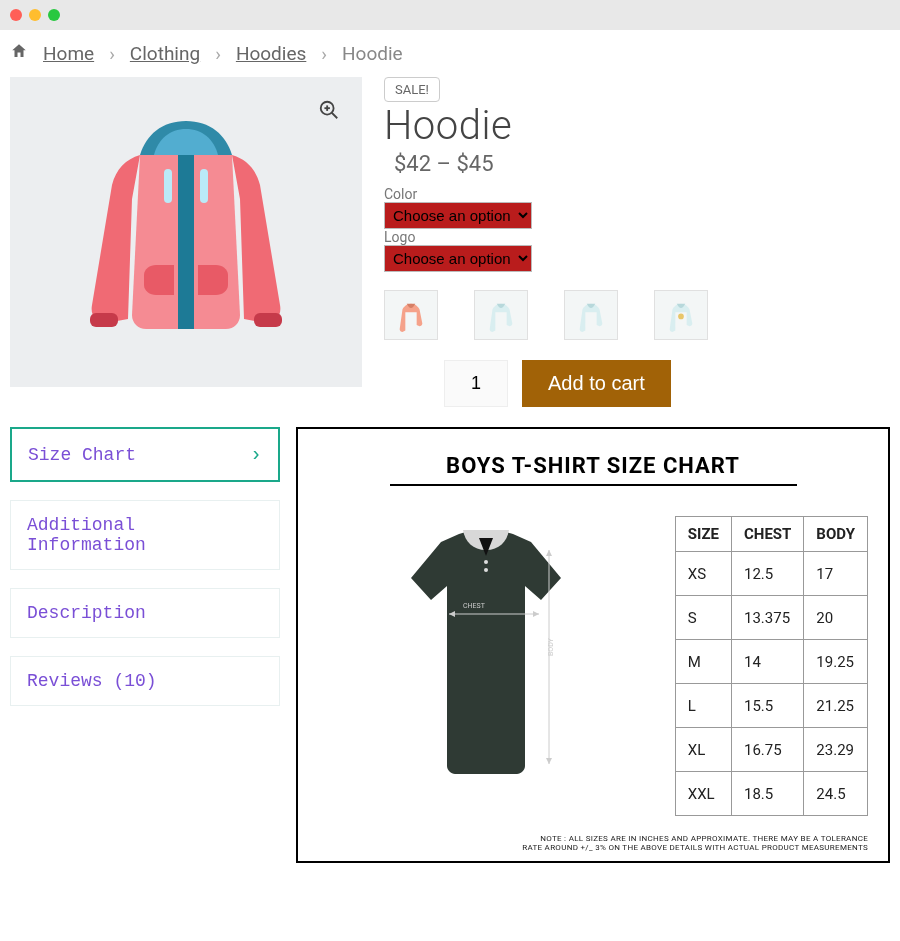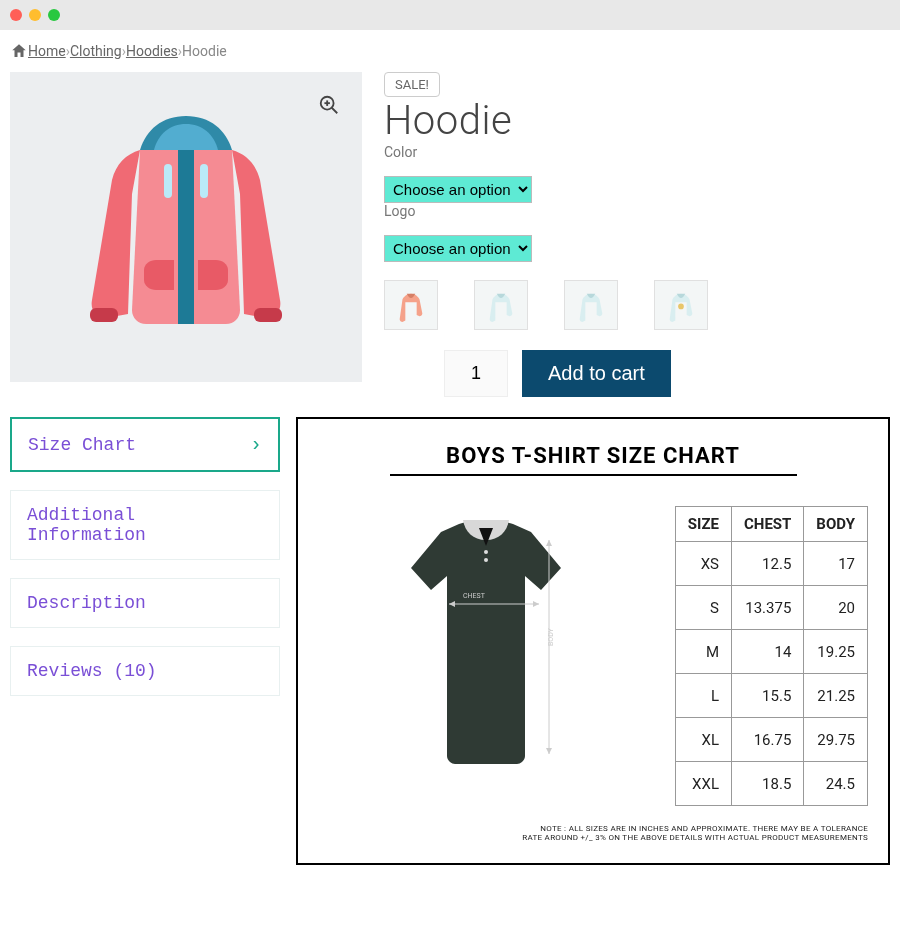--- a/index.html
+++ b/index.html
@@ -1,54 +1,54 @@
 <!DOCTYPE html>
 <html><head>
 <meta charset="utf-8">
 <style>
   * { box-sizing: border-box; margin: 0; padding: 0; }
   body { font-family: -apple-system, "Segoe UI", Roboto, Arial, sans-serif; background:#fff; color:#4d4d4d; width:900px; }
   .titlebar { background:#e8e8e8; height:30px; display:flex; align-items:center; padding:0 10px; gap:7px; }
   .dot { width:12px; height:12px; border-radius:50%; }
   .dot-red{background:#ff5f57}.dot-yellow{background:#ffbd2e}.dot-green{background:#28c840}
-  .breadcrumb { display:flex; align-items:center; gap:0; padding:12px 10px; font-size:14px; color:#666; }
+  .breadcrumb { display:flex; align-items:flex-start; gap:15px; padding:12px 10px; font-size:19px; color:#666; }
   .breadcrumb a { color:#666; text-decoration:underline; }
   .breadcrumb .sep { color:#aaa; }
   .breadcrumb .current { color:#888; text-decoration:none; }
   .home-icon svg { width:18px; height:18px; fill:#666; display:block; }
 
   .product { display:flex; gap:22px; padding:0 10px 20px; }
   .gallery { position:relative; width:352px; height:310px; background:#eceef0; display:flex; align-items:center; justify-content:center; }
   .zoom { position:absolute; top:22px; right:22px; }
   .zoom svg { width:22px; height:22px; fill:#444; }
 
   .summary { flex:1; }
   .sale-badge { display:inline-block; border:1px solid #ccc; border-radius:4px; padding:4px 10px; font-size:13px; color:#666; }
   .title { font-size:40px; font-weight:300; color:#444; letter-spacing:0.5px; }
   .price { font-size:22px; color:#666; margin:2px 0 10px 10px; }
   .opt-label { font-size:14px; color:#777; }
-  .opt-select { margin-top:16px; border:1px solid #bbb; padding:3px 4px; font-size:15px; background:#5eead4; }
+  .opt-select { margin-top:0; border:1px solid #bbb; padding:3px 4px; font-size:15px; background:#b91c1c; }
   .swatches { display:flex; gap:36px; margin-top:18px; }
   .swatch { width:54px; height:50px; border:1px solid #e0e0e0; background:#f3f6f6; display:flex; align-items:center; justify-content:center; }
   .cart-row { display:flex; align-items:stretch; gap:14px; margin-top:20px; margin-left:60px; }
   .qty { width:64px; border:1px solid #eee; background:#fafafa; text-align:center; font-size:18px; }
-  .addcart { background:#0c4a6e; color:#fff; border:none; padding:12px 26px; font-size:20px; cursor:pointer; }
+  .addcart { background:#a16207; color:#fff; border:none; padding:12px 26px; font-size:20px; cursor:pointer; }
 
   .lower { display:flex; gap:16px; padding:0 10px 20px; }
   .tabs { width:270px; display:flex; flex-direction:column; gap:18px;font-family:Liberation Mono, monospace; }
   .tab { border:1px solid #e8f0f0; padding:14px 16px; font-size:18px; color:#7a4fd6; cursor:pointer; display:flex; justify-content:space-between; align-items:center; }
   .tab.active { border:2px solid #1aa88a; }
   .tab .chev { color:#1aa88a; font-size:20px; }
 
-  .chart-panel { flex:1; border:2px solid #000; padding:24px 20px 21px; }
+  .chart-panel { flex:1; border:2px solid #000; padding:24px 20px 9px; }
   .chart-title { text-align:center; font-weight:700; font-size:22px; letter-spacing:1px; color:#000; padding-bottom:6px; border-bottom:2px solid #000; width:74%; margin:0 auto 30px; }
   .chart-body { display:flex; gap:20px; }
   .chart-img { flex:1; display:flex; align-items:center; justify-content:center; }
   .size-table { border-collapse:collapse; font-size:15px; color:#222; }
-  .size-table th, .size-table td { border:1px solid #999; padding:8px 12px; text-align:right; }
+  .size-table th, .size-table td { border:1px solid #999; padding:8px 12px; text-align:left; }
   .size-table th { font-weight:700; }
   .chart-note { font-size:8px; text-align:right; color:#222; margin-top:18px; letter-spacing:0.3px; }
 
   
 </style>
 </head>
 <body>
 
 <div class="titlebar">
   <div class="dot dot-red"></div>
@@ -94,20 +94,21 @@
       <path d="M78 168c0-6 6-10 12-10h18v30H90c-6 0-12-4-12-10z" fill="#e85a66"></path>
       <path d="M162 168c0-6-6-10-12-10h-18v30h18c6 0 12-4 12-10z" fill="#e85a66"></path>
       <rect x="24" y="206" width="28" height="14" rx="6" fill="#c63a4a"></rect>
       <rect x="188" y="206" width="28" height="14" rx="6" fill="#c63a4a"></rect>
     </svg>
   </div>
 
   <div class="summary">
     <div class="sale-badge">SALE!</div>
     <h1 class="title">Hoodie</h1>
+    <div class="price">$42 – $45</div>
 
     <div class="opt-label">Color</div>
     <select class="opt-select">
       <option>Choose an option</option>
     </select>
 
     <div class="opt-label">Logo</div>
     <select class="opt-select">
       <option>Choose an option</option>
     </select>
@@ -211,21 +212,21 @@
               <td>19.25</td>
             </tr>
             <tr>
               <td>L</td>
               <td>15.5</td>
               <td>21.25</td>
             </tr>
             <tr>
               <td>XL</td>
               <td>16.75</td>
-              <td>29.75</td>
+              <td>23.29</td>
             </tr>
             <tr>
               <td>XXL</td>
               <td>18.5</td>
               <td>24.5</td>
             </tr>
           </tbody>
       </table>
     </div>
     <div class="chart-note">

